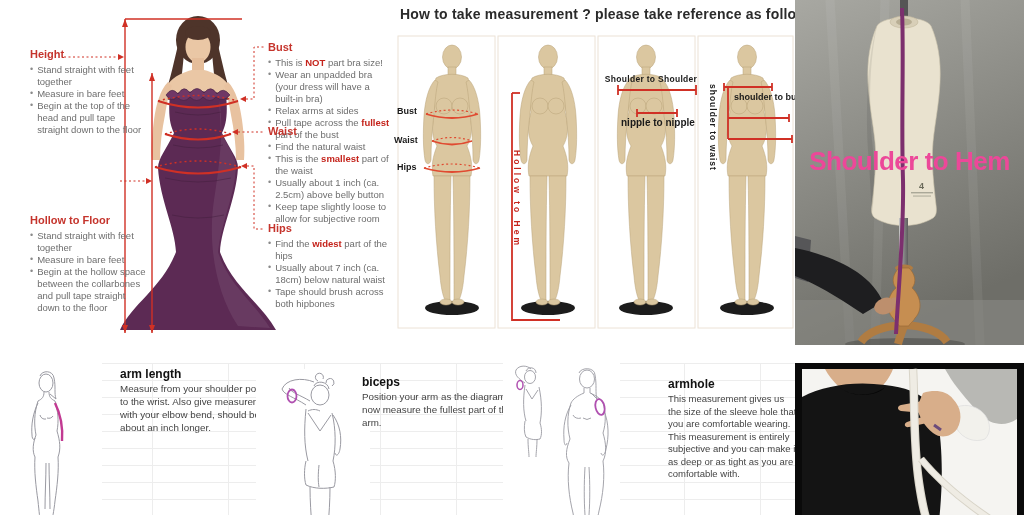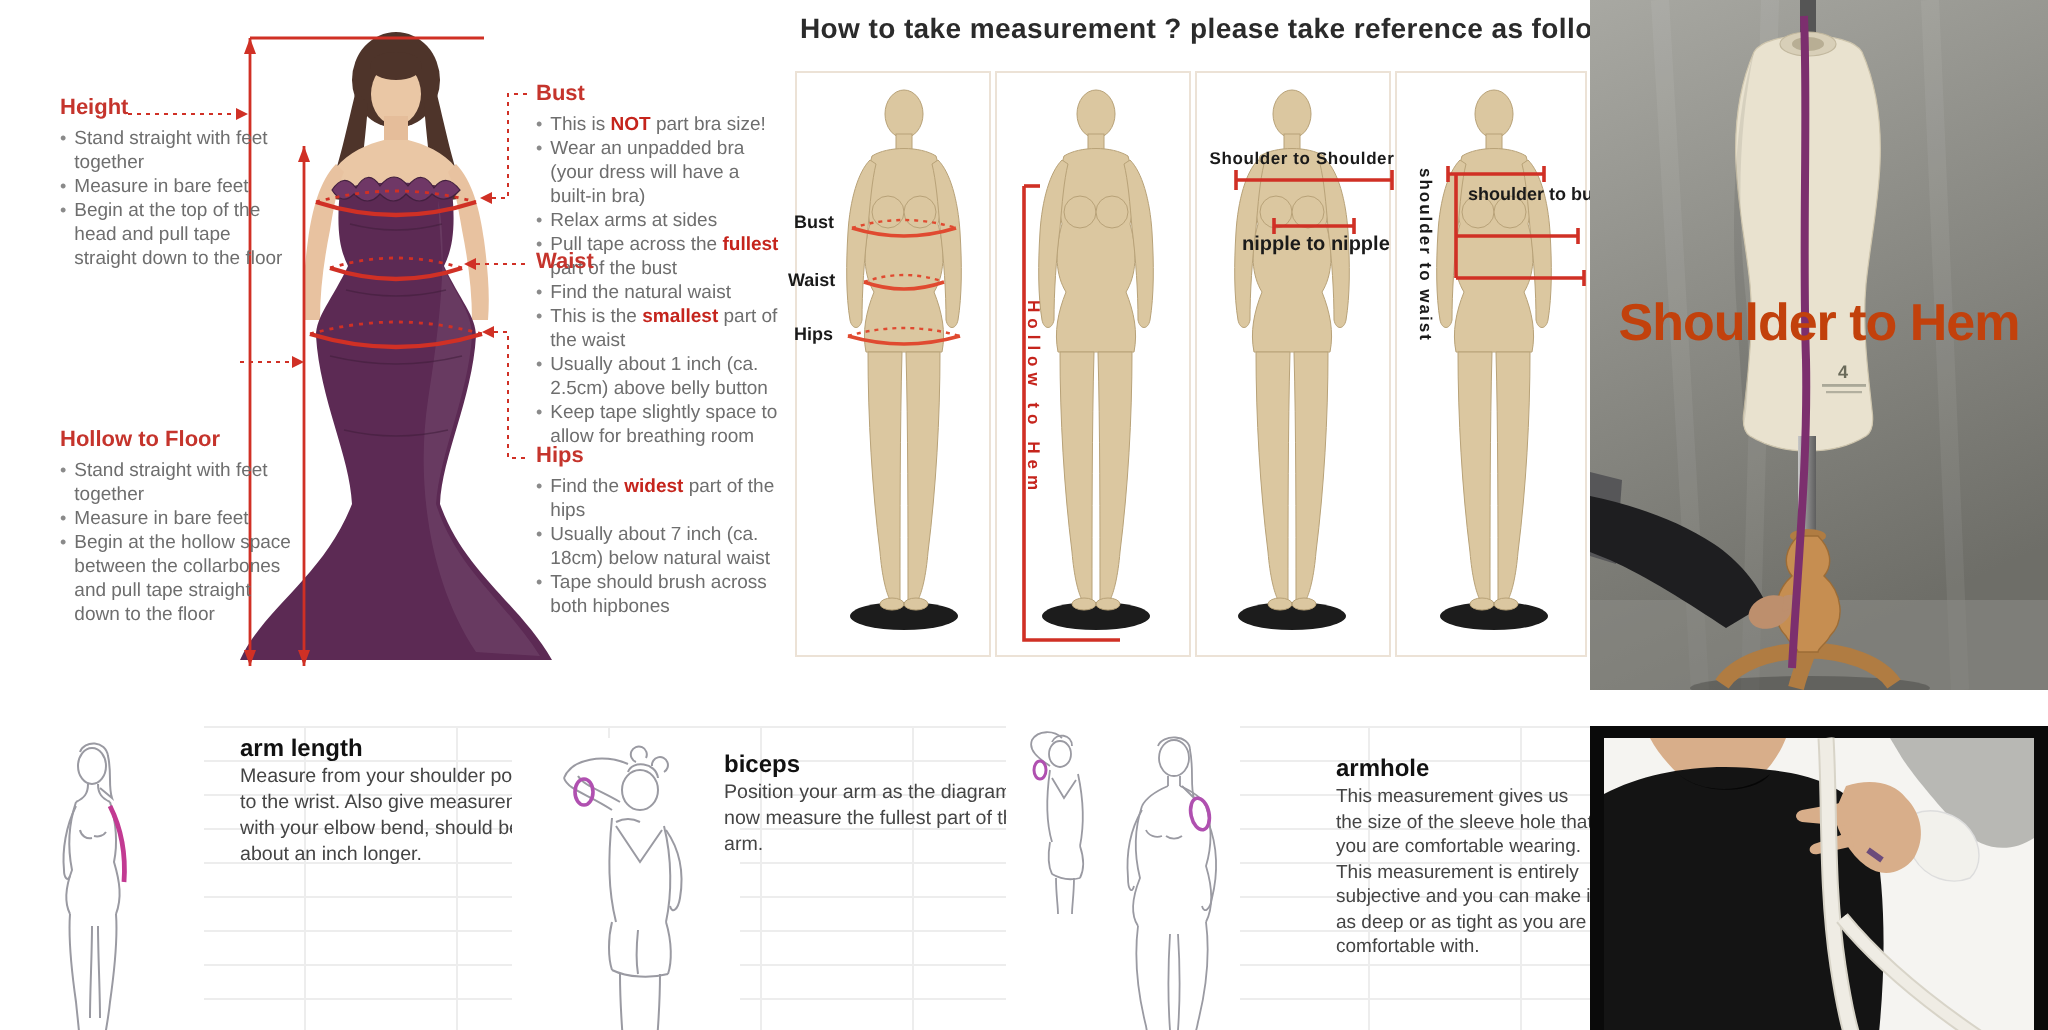--- a/index.html
+++ b/index.html
@@ -16,21 +16,21 @@
   .hl{color:#c5241c;font-weight:bold;}
 
   
   .guide-header{position:absolute;left:10px;top:6px;font-size:14px;font-weight:600;color:#2b2b2b;white-space:nowrap;letter-spacing:.2px;}
   .fig-label{position:absolute;font-size:9px;font-weight:bold;color:#1a1a1a;white-space:nowrap;}
   .fig-label.red{color:#c5241c;}
   .vtext{writing-mode:vertical-rl;text-orientation:mixed;}
 
   
   .blue-overlay{position:absolute;left:0;top:146px;width:229px;text-align:center;
-    font-size:26px;font-weight:bold;color:#c2410c;letter-spacing:-.5px;white-space:nowrap;}
+    font-size:26px;font-weight:bold;color:#ec4899;letter-spacing:-.5px;white-space:nowrap;}
 
   
   .bottom-strip{position:absolute;left:0;top:363px;width:1024px;height:170px;background:#ffffff;
     background-image:linear-gradient(to right,#ededed 1px,transparent 1px),
                      linear-gradient(to bottom,#ededed 1px,transparent 1px);
     background-size:76px 17px;}
   .sketch{position:absolute;background:#ffffff;}
   .mini-title{font-size:12px;font-weight:bold;color:#111;margin-bottom:2px;}
   .mini-text{font-size:9.8px;color:#444;line-height:1.32;}
 </style>
@@ -179,21 +179,21 @@
           <div class="bullet">
             <span class="mark">•</span>
             <span class="btext"><span>This is the </span><span class="hl">smallest</span><span> part of the waist</span></span>
           </div>
           <div class="bullet">
             <span class="mark">•</span>
             <span class="btext"><span>Usually about 1 inch (ca. 2.5cm) above belly button</span></span>
           </div>
           <div class="bullet">
             <span class="mark">•</span>
-            <span class="btext"><span>Keep tape slightly space to allow for breathing room</span></span>
+            <span class="btext"><span>Keep tape slightly loose to allow for subjective room</span></span>
           </div>
         </div>
     </div>
     <div class="annot" style="left:268px;top:222px;width:122px;">
       <div class="annot-title">Hips</div>
       <div>
           <div class="bullet">
             <span class="mark">•</span>
             <span class="btext"><span>Find the </span><span class="hl">widest</span><span> part of the hips</span></span>
           </div>

